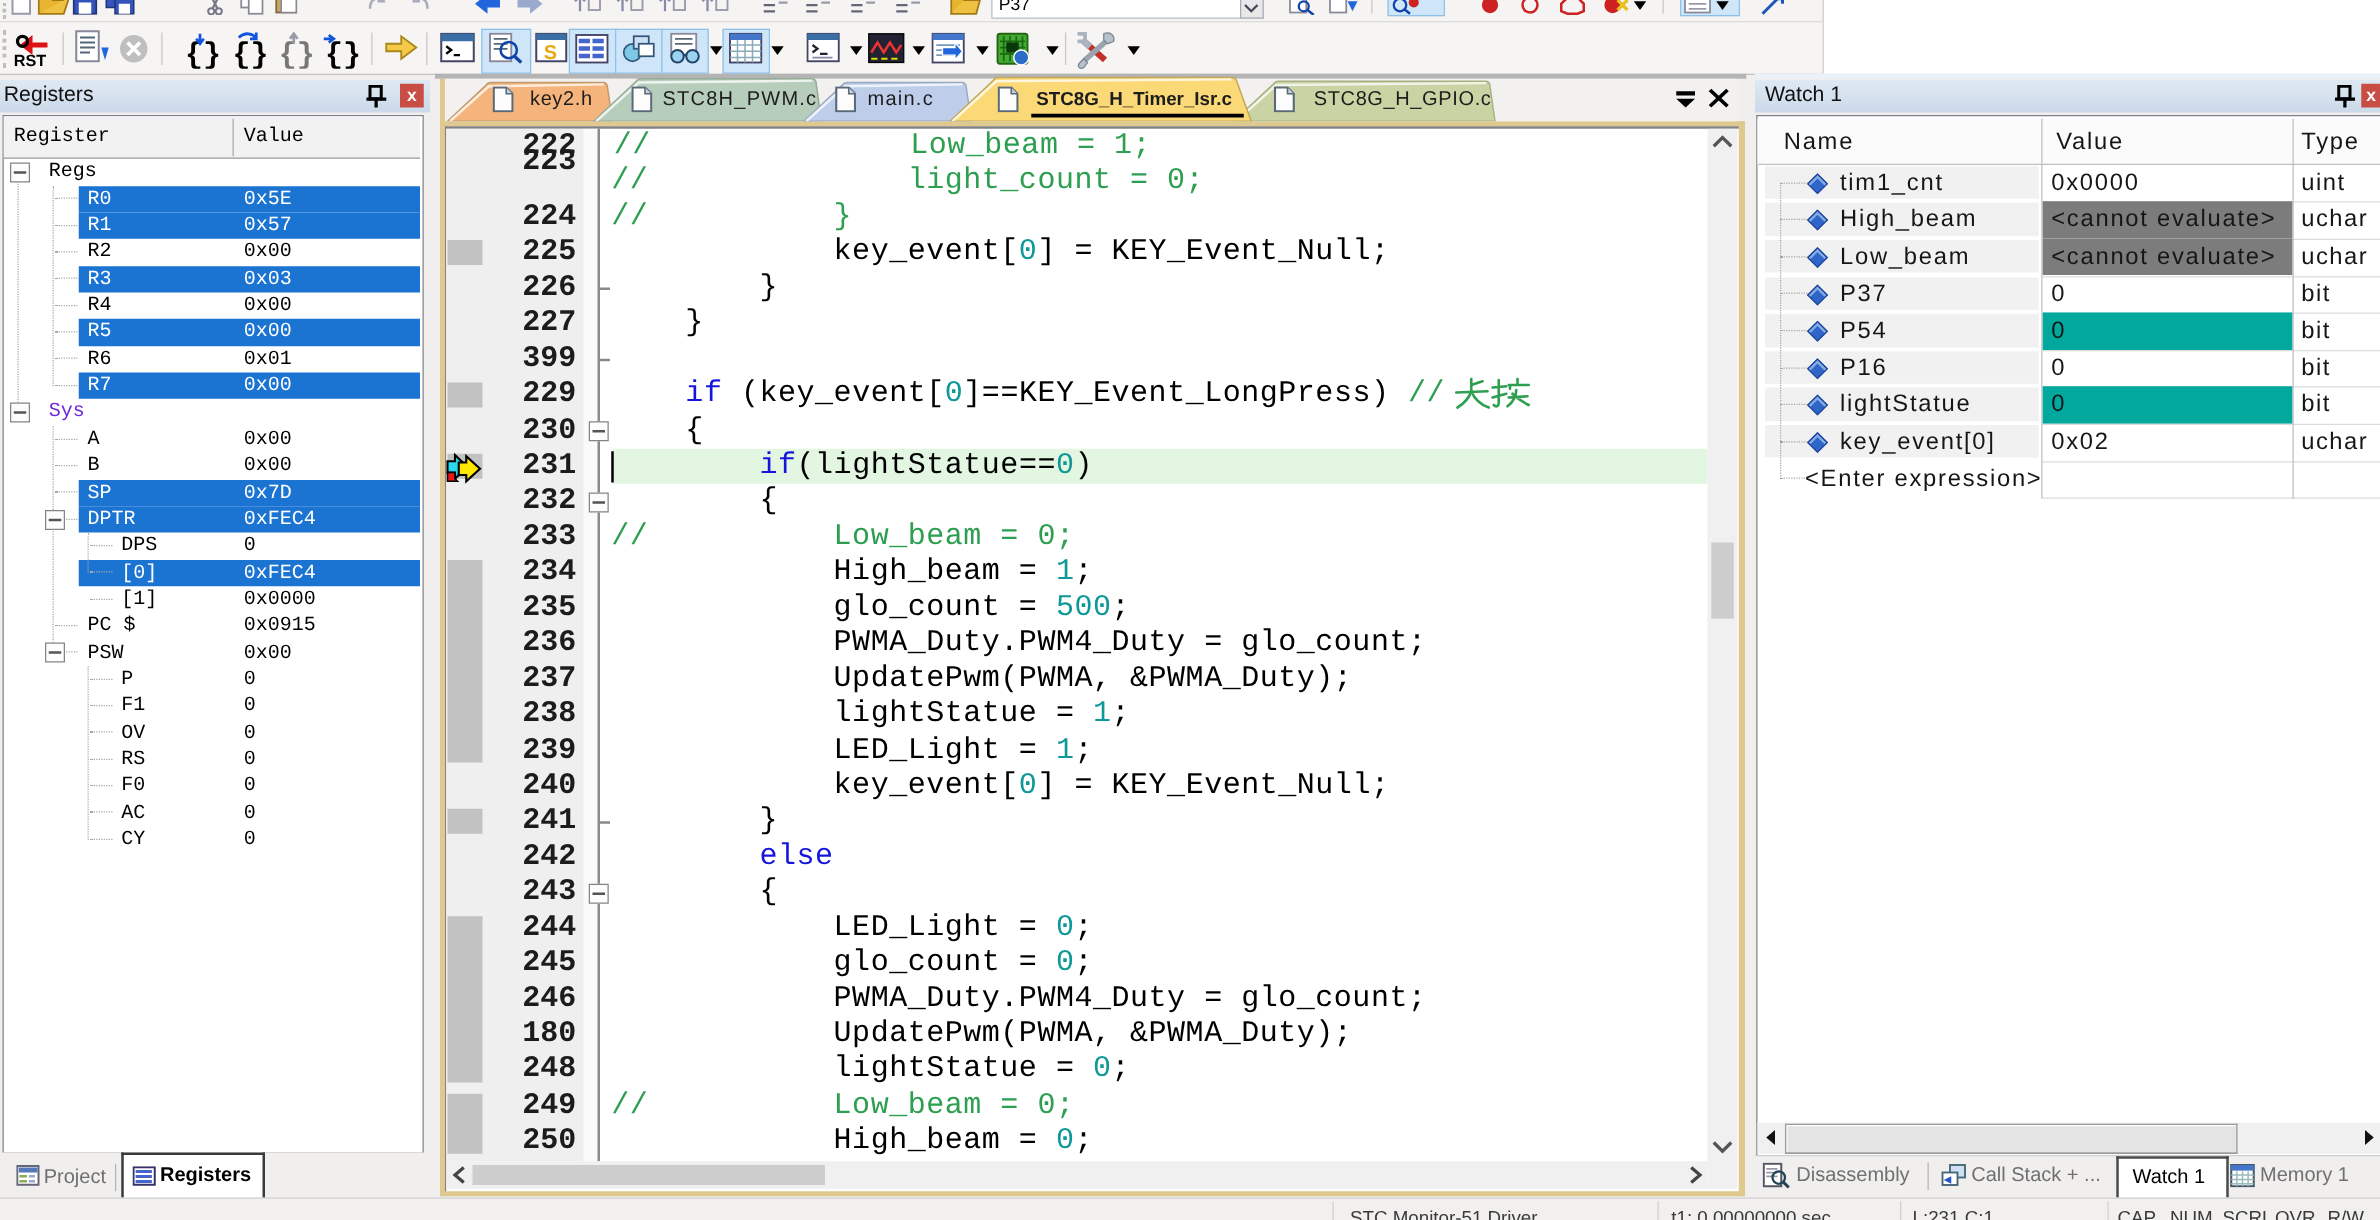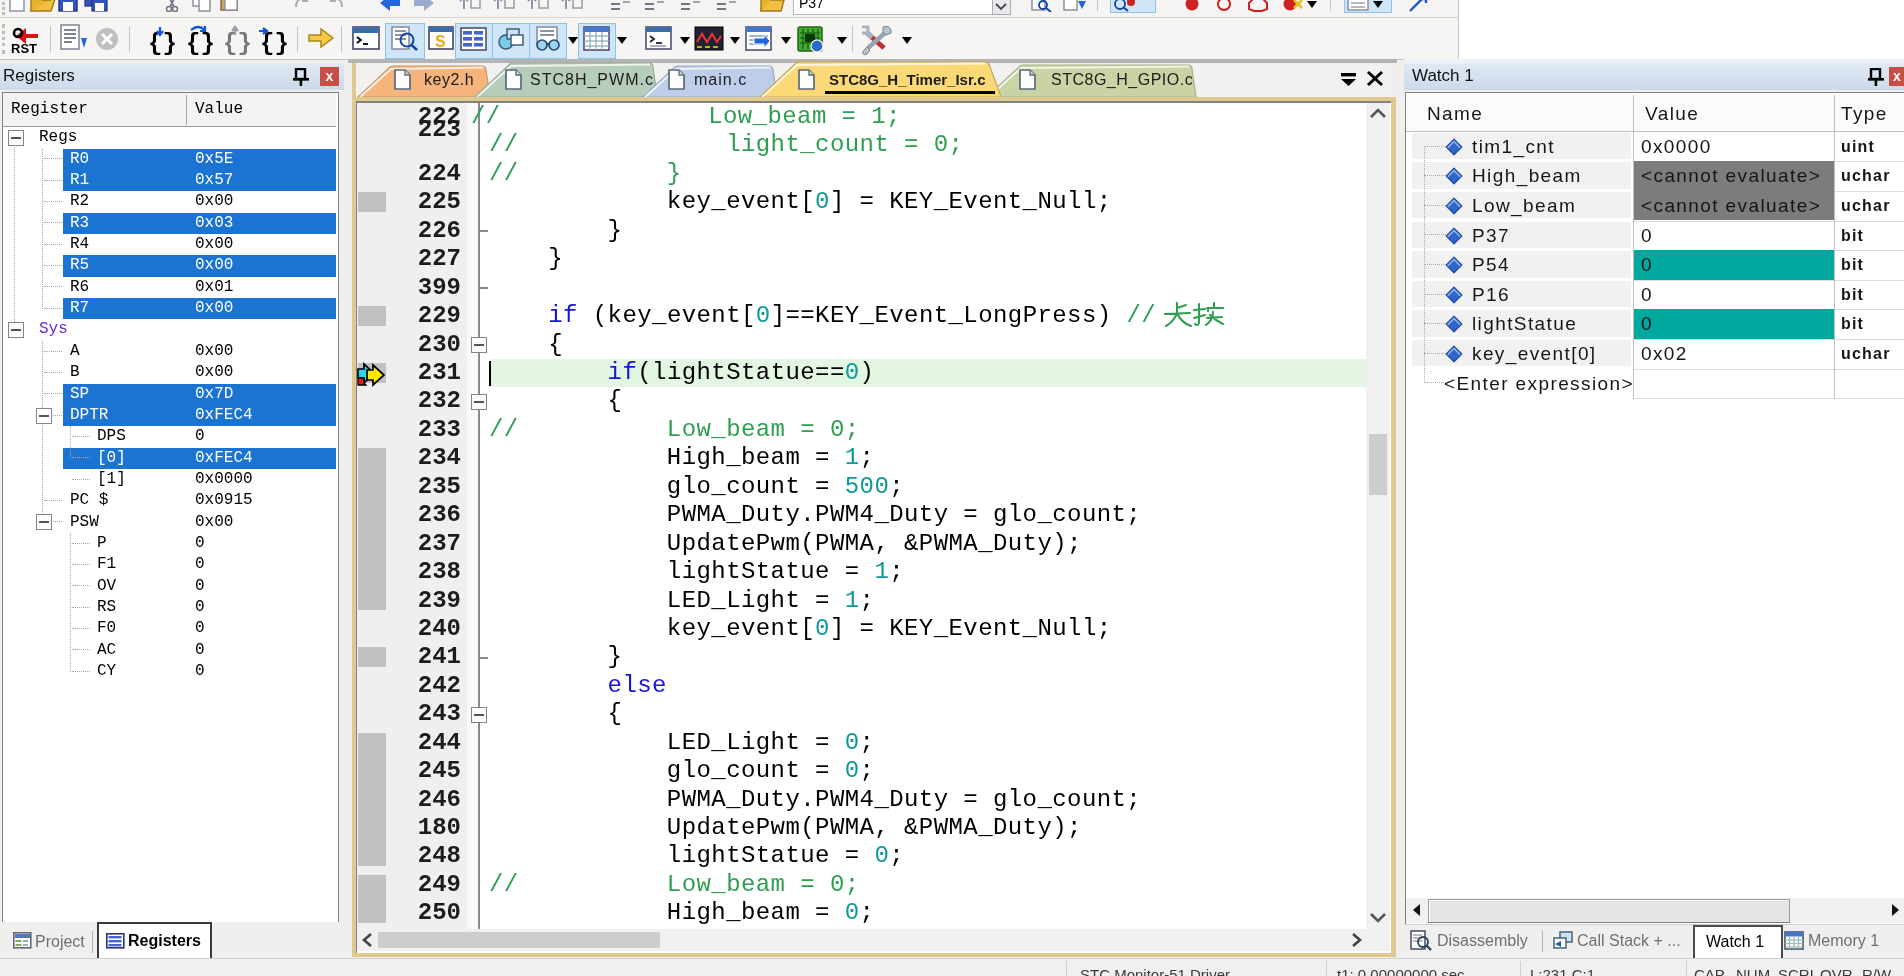--- a/index.html
+++ b/index.html
@@ -11,21 +11,21 @@
   .num{position:absolute;width:80px;text-align:right;font-family:"Liberation Mono",monospace;
        font-size:24px;line-height:28.44px;color:#1c1c1c;font-weight:bold;}
   .k{color:#1515dd;}
   .c{color:#2e9e50;}
   .n{color:#0e9898;}
   .gb{position:absolute;left:358px;width:28px;background:#c2c2c2;}
   .rrow{position:absolute;font-family:"Liberation Mono",monospace;font-size:16px;line-height:21.35px;color:#000;}
   .rsel{position:absolute;left:63px;width:273px;background:#1b74d2;}
   .wname{position:absolute;font-size:19px;line-height:29.6px;color:#161616;letter-spacing:1.4px;}
   .wval{position:absolute;left:1641px;font-size:19px;line-height:29.6px;color:#161616;letter-spacing:1.4px;}
-  .wtype{position:absolute;left:1841px;font-size:16px;line-height:29.6px;color:#161616;letter-spacing:1.2px;font-weight:bold;}
+  .wtype{position:absolute;left:1841px;font-size:19px;line-height:29.6px;color:#161616;letter-spacing:1.2px;}
   .dmd{position:absolute;width:10px;height:10px;background:#2e66c9;transform:rotate(45deg);border:1px solid #23479a;box-shadow:inset 2px 2px 0 #86ace4;}
   .dotv{position:absolute;width:0;border-left:1px dotted #a8a8a8;}
   .doth{position:absolute;height:0;border-top:1px dotted #a8a8a8;}
   .fbox{position:absolute;width:14px;height:14px;border:1px solid #848484;background:#fdfdfd;}
   .fbox:after{content:"";position:absolute;left:2px;right:2px;top:6px;height:2px;background:#555;}
   .sep2{position:absolute;top:26px;height:26px;width:1px;background:#c6c6c6;}
   .hlbox{position:absolute;top:23px;height:34px;background:#cfe6f8;border:1px solid #8dc1ea;}
   .tabtext{position:absolute;font-size:16px;color:#1d1d1d;line-height:33px;}
 </style>
 </head>
@@ -586,21 +586,21 @@
 <div class="fbox" style="left:471px;top:393.6px;"></div>
 <div class="fbox" style="left:471px;top:706.5px;"></div>
 <div class="abs" style="left:479px;top:230.0px;width:9px;height:2px;background:#8a8a8a;"></div>
 <div class="abs" style="left:479px;top:286.9px;width:9px;height:2px;background:#8a8a8a;"></div>
 <div class="abs" style="left:479px;top:656.6px;width:9px;height:2px;background:#8a8a8a;"></div>
   </div>
 <div id="codelines">
     <div class="abs" style="left:490px;top:359.0px;width:876px;height:28.44px;background:#e2f6e2;"></div>
 <div class="abs" style="left:489px;top:361.0px;width:2px;height:25px;background:#000;"></div>
 <div class="num" style="left:381px;top:103.0px;">222</div>
-<div class="cl" style="left:471px;top:103.0px;"><span class="c">//              Low_beam = 1;</span></div>
+<div class="cl" style="left:491px;top:103.0px;"><span class="c">//              Low_beam = 1;</span></div>
 <div class="num" style="left:381px;top:116px;">223</div>
 <div class="cl" style="left:489.0px;top:131.4px;"><span class="c">//              light_count = 0;</span></div>
 <div class="num" style="left:381px;top:159.9px;">224</div>
 <div class="cl" style="left:489.0px;top:159.9px;"><span class="c">//          }</span></div>
 <div class="num" style="left:381px;top:188.3px;">225</div>
 <div class="cl" style="left:489.0px;top:188.3px;">            key_event[<span class="n">0</span>] = KEY_Event_Null;</div>
 <div class="num" style="left:381px;top:216.8px;">226</div>
 <div class="cl" style="left:489.0px;top:216.8px;">        }</div>
 <div class="num" style="left:381px;top:245.2px;">227</div>
 <div class="cl" style="left:489.0px;top:245.2px;">    }</div>

